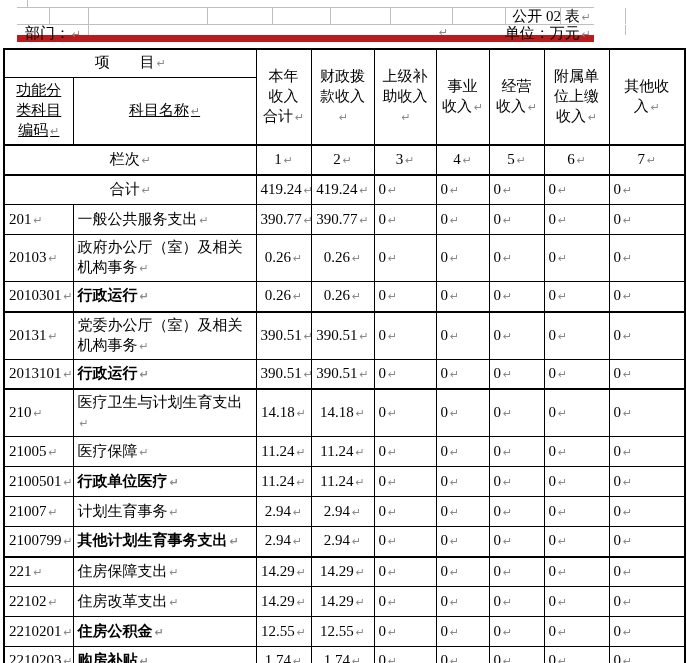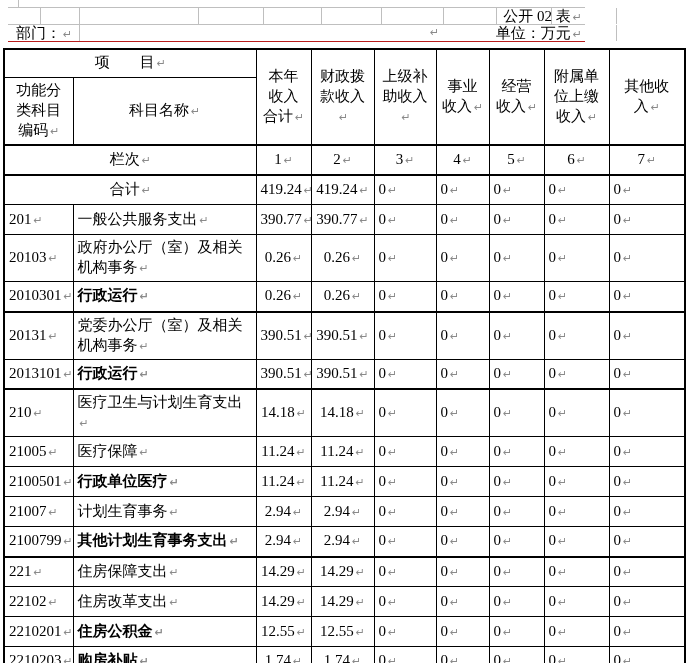--- a/index.html
+++ b/index.html
@@ -3,24 +3,24 @@
 <meta charset="utf-8">
 <style>
   * { margin:0; padding:0; box-sizing:border-box; }
   html,body { background:#fff; }
   body {
     width:687px; height:663px; position:relative; overflow:hidden;
     font-family:"Liberation Serif","DejaVu Serif",serif;
     font-size:15px; color:#000;
   }
   
-  .strip { position:absolute; left:8px; width:577px;text-decoration:underline; }
+  .strip { position:absolute; left:17px; width:577px;text-decoration:underline; }
   .stripA { top:0; height:8px; border-bottom:1px solid #bfbfbf; }
   .stripB { top:8px; height:17px; border-bottom:1px solid #bfbfbf; }
-  .stripC { top:25px; height:17px; border-bottom:1px solid #b91c1c; }
+  .stripC { top:25px; height:17px; border-bottom:7px solid #b91c1c; }
   .vline { position:absolute; top:0; bottom:0; width:1px; background:#bfbfbf; }
   .cell-text { position:absolute; top:0; line-height:17px; white-space:nowrap; }
   .table-code { right:3px; text-align:right; }
   .dept-label { left:8px; }
   .unit-label { right:3px; text-align:center; }
   .stray-pm { position:absolute; left:420px; top:1px; }
   
   .pm { color:#8a8a8a; font-size:11px; margin-left:2px; font-family:"DejaVu Sans",sans-serif; }
   
   table.main {
@@ -34,21 +34,21 @@
     line-height:20px;
     vertical-align:middle;
     overflow:hidden;
   }
   .ctr { text-align:center; }
   .lt  { text-align:left; padding-left:6px; }
   .rt  { text-align:center; padding-right:2px; }
   .pre { white-space:pre-line; }
   .ind { padding-left:27px;font-weight:bold; }
   tr.h1 td    { height:28px; }
-  tr.h2 td    { height:66px; }
+  tr.h2 td    { height:66px;text-decoration:underline; }
   tr.lanci td { height:30px; border-top-width:2px; border-bottom-width:2px; }
   tr.total td { height:28px; }
   tbody.data td { height:30px; }
   tr.thick td { border-bottom-width:2px; }
 </style>
 </head>
 <body>
 
 <div class="strip stripA">
   <span class="vline" style="left:10px"></span>

